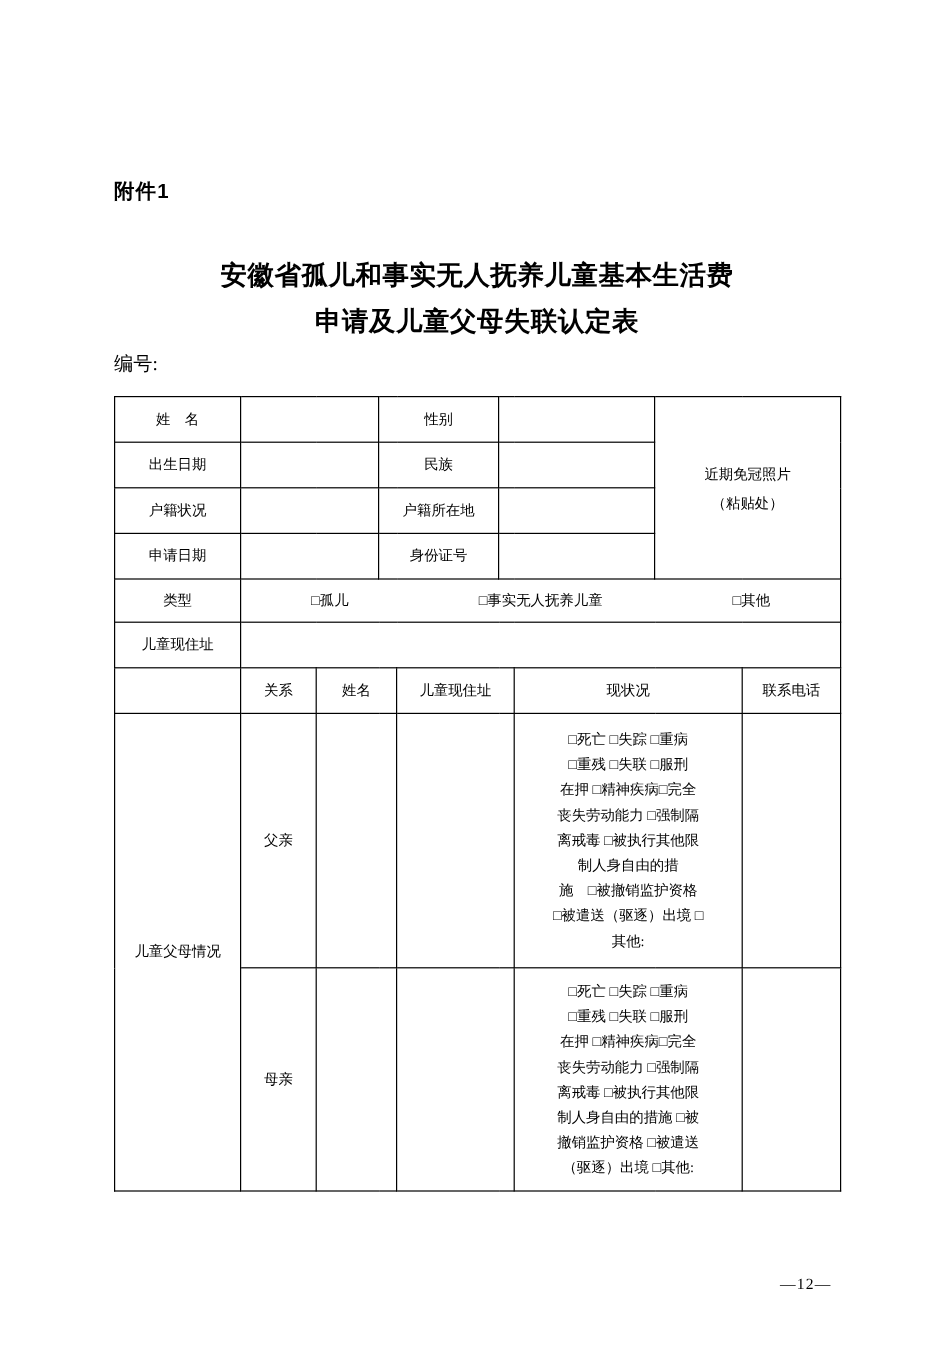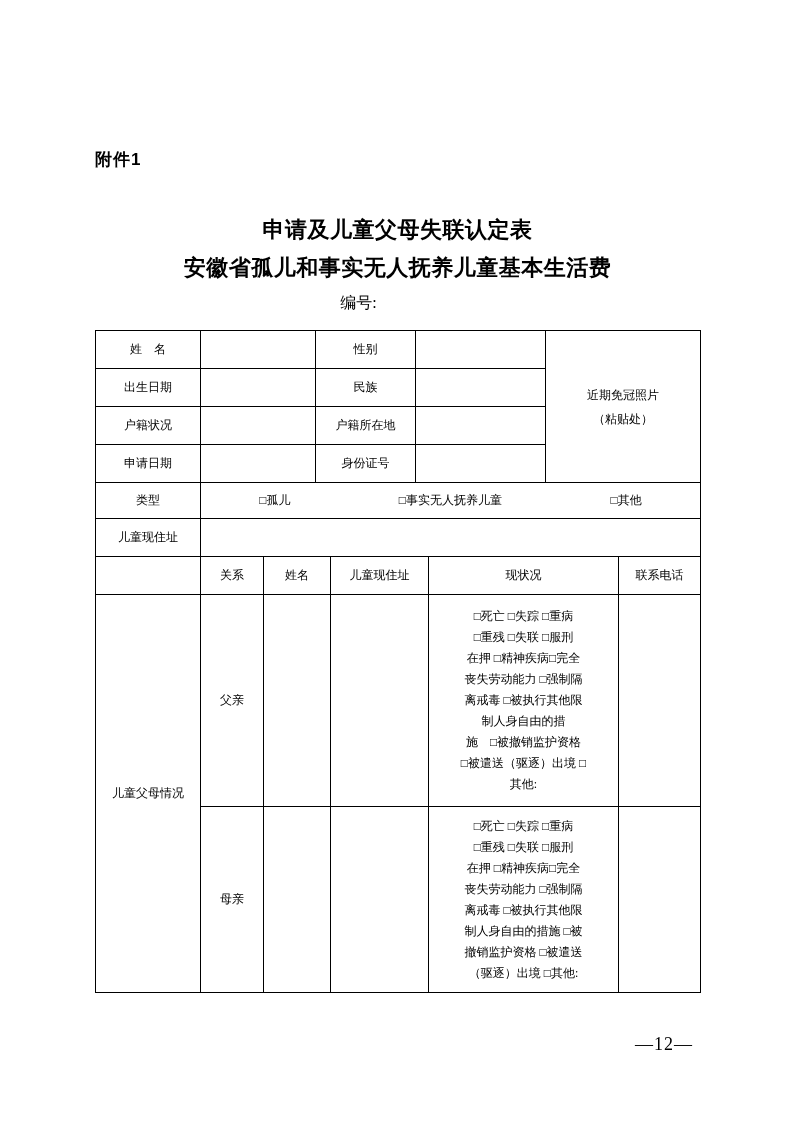--- a/index.html
+++ b/index.html
@@ -28,21 +28,21 @@
     font-family: "Liberation Sans", sans-serif;
     font-weight: bold;
     font-size: 22px;
     line-height: 38px;
     letter-spacing: 0.5px;
   }
   .title span { display: block; }
   .serial {
     width: 605px;
     margin-top: 6px;
-    text-align: center;
+    text-align: left;
     padding-right: 78px;
     font-size: 16px;
   }
   table.form {
     margin-top: 16px;
     border-collapse: collapse;
     table-layout: fixed;
     width: 605px;
   }
   table.form td {
@@ -78,36 +78,36 @@
   }
   td.type-cell { padding: 0; }
   .type-options {
     display: flex;
     justify-content: space-around;
     align-items: center;
     width: 100%;
   }
   .pagenum {
     position: absolute;
-    top: 1034px;
+    top: 1062px;
     right: 100px;
-    font-size: 18px;
+    font-size: 13px;
     letter-spacing: 1px;
   }
 </style>
 </head>
 <body>
 
 <div class="sheet">
 
   <div class="attachment">附件1</div>
 
   <div class="title">
+    <span>安徽省孤儿和事实无人抚养儿童基本生活费</span>
     <span>申请及儿童父母失联认定表</span>
-    <span>安徽省孤儿和事实无人抚养儿童基本生活费</span>
   </div>
 
   <div class="serial">编号:</div>
 
   <table class="form">
     <colgroup>
       <col style="width:105px">
       <col style="width:63px">
       <col style="width:52px">
       <col style="width:15px">

